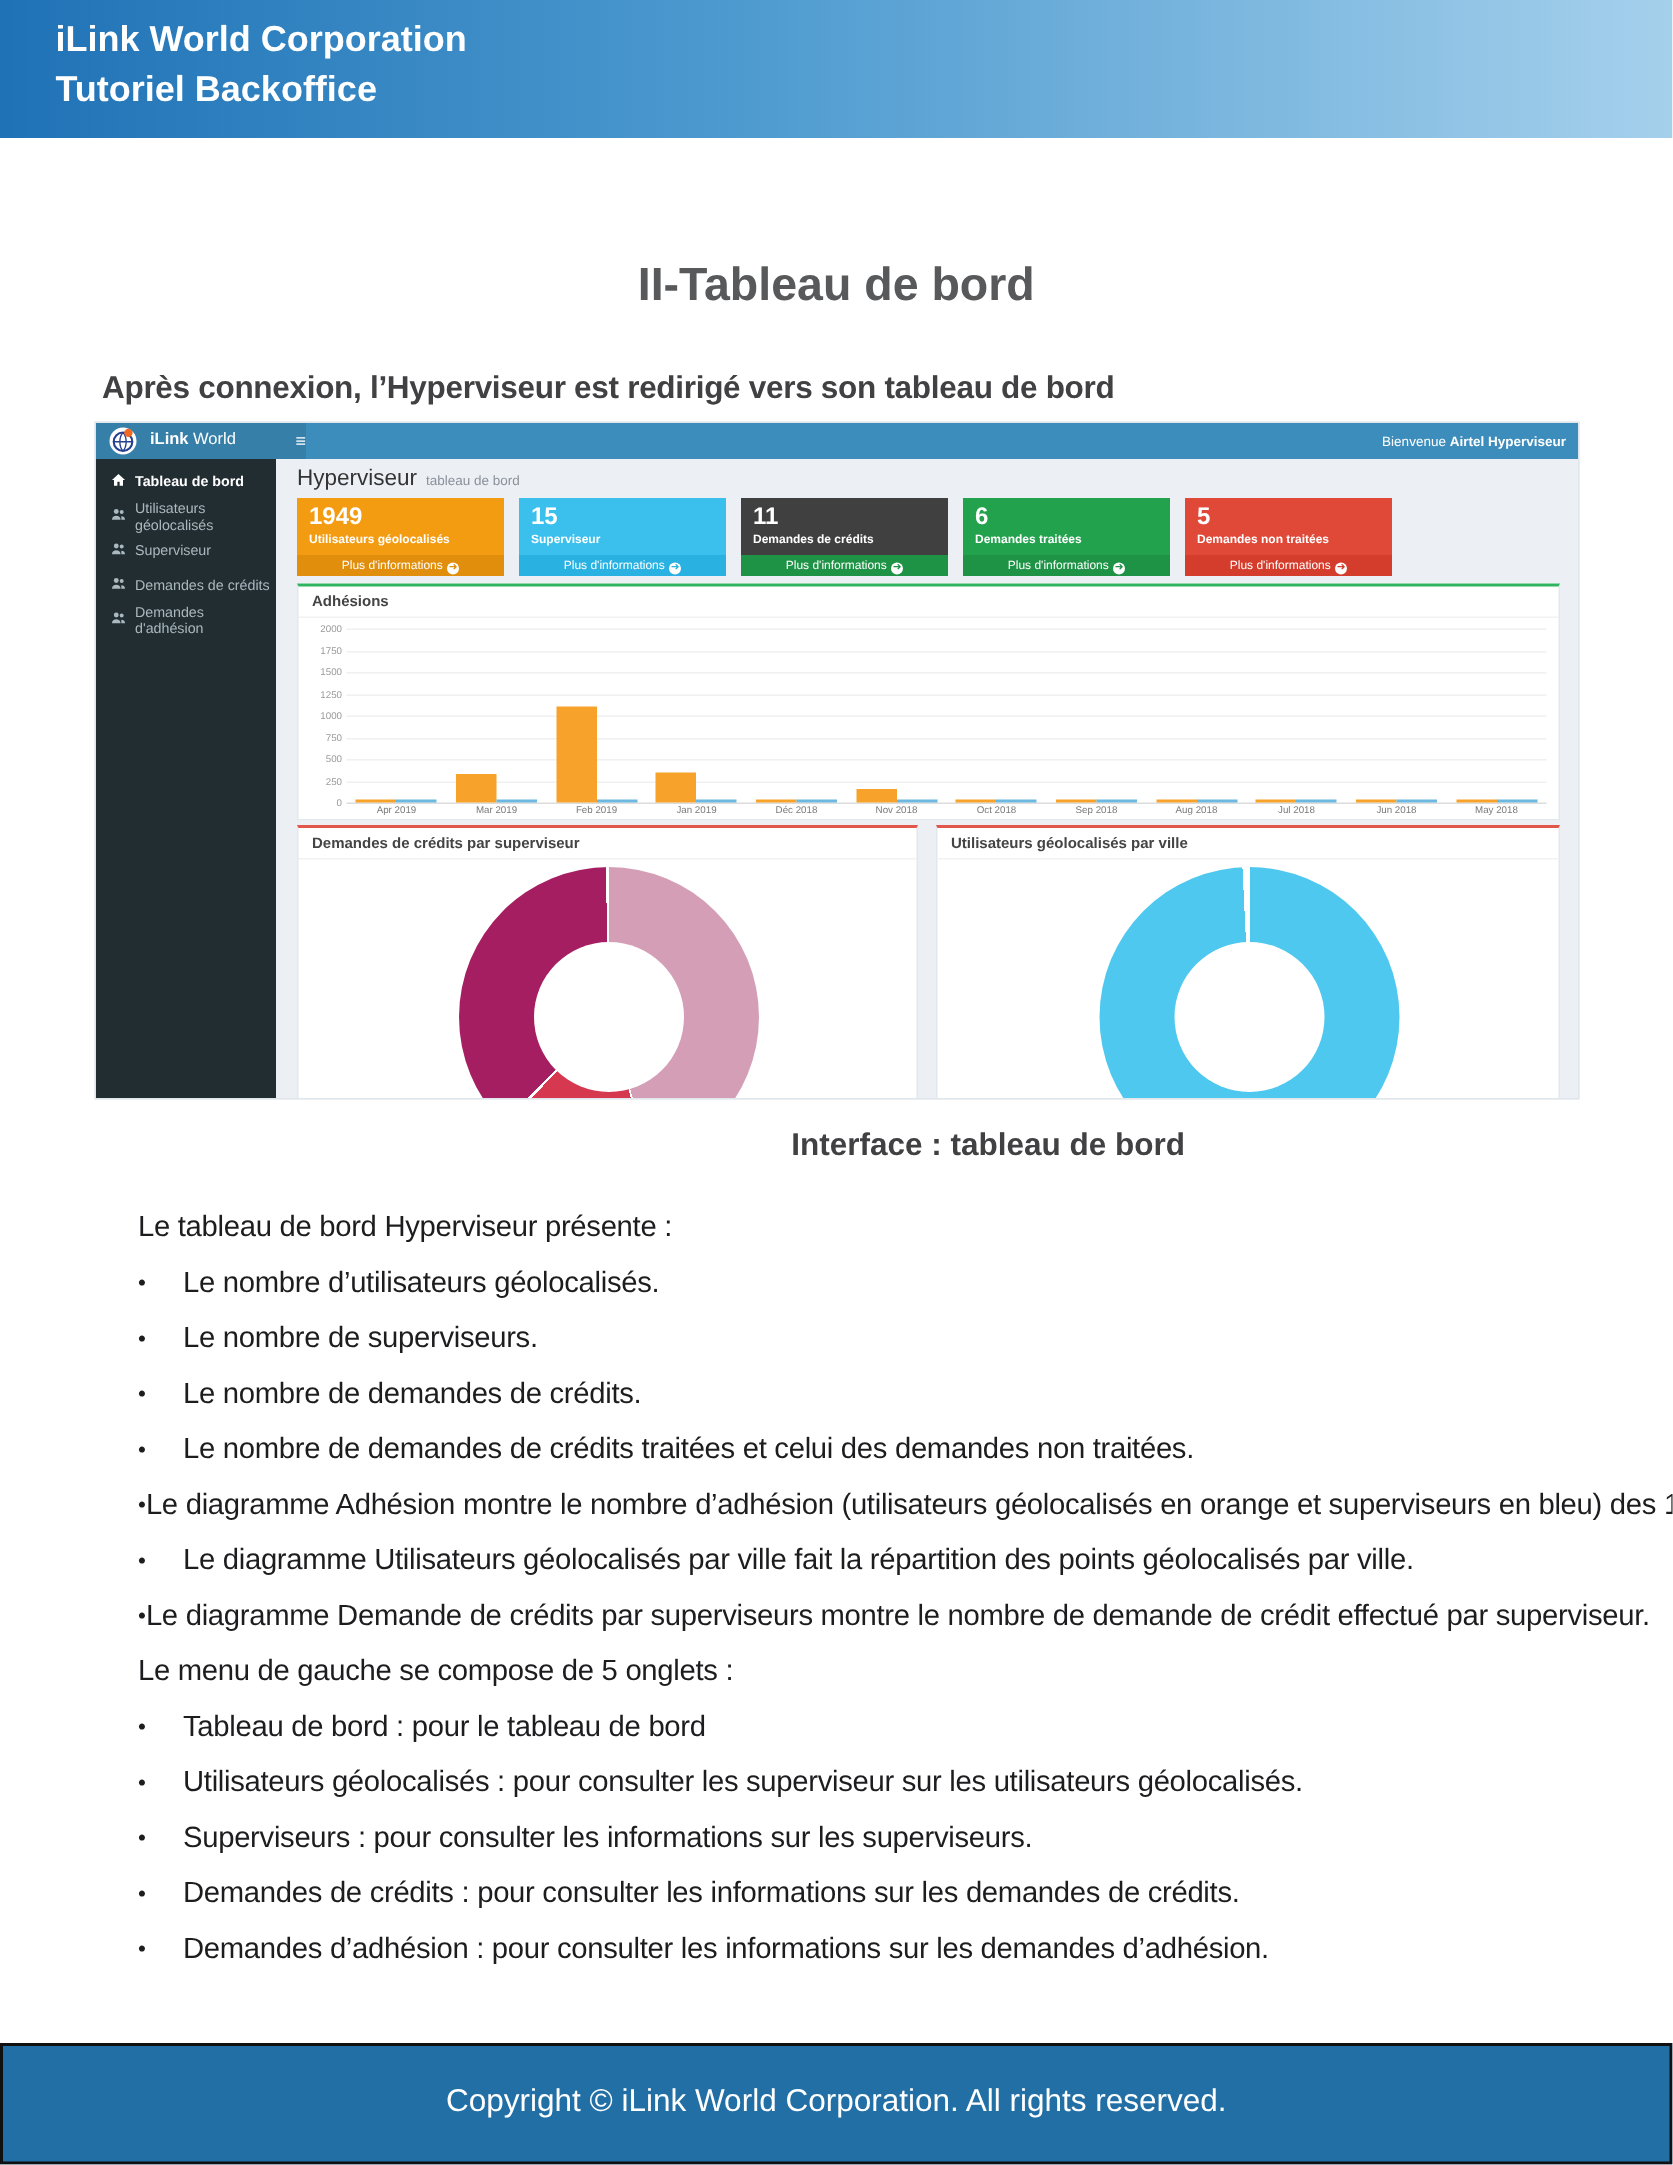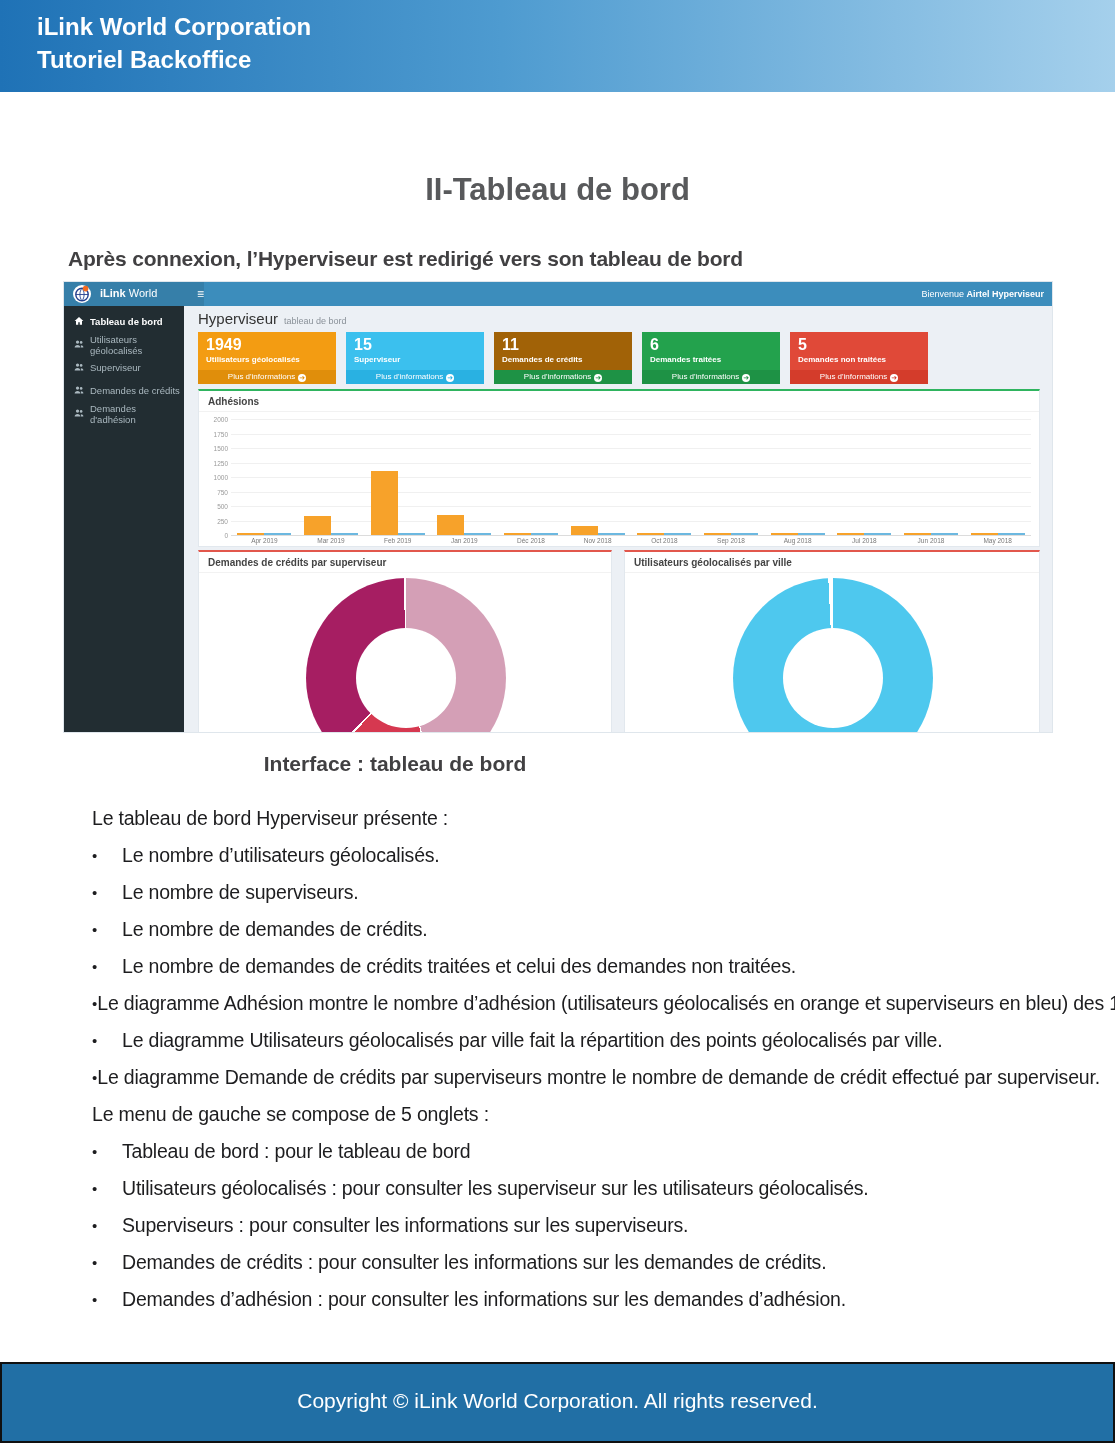--- a/index.html
+++ b/index.html
@@ -17,21 +17,21 @@
   .doc-header .l2 { position:absolute; left:37px; top:46px; font-size:24px; font-weight:600; }
   .doc-title {
     position:absolute; top:172px; left:0; width:100%; text-align:center;
     font-size:31px; font-weight:bold; color:#58595b;
   }
   .doc-subtitle {
     position:absolute; top:247px; left:68px; font-size:21px; font-weight:bold;
     color:#414042; letter-spacing:-0.2px;
   }
   .doc-caption {
-    position:absolute; top:752px; left:0; width:790px; text-align:center;
+    position:absolute; top:752px; left:0; width:790px; text-align:right;
     font-size:21px; font-weight:bold; color:#414042;
   }
   .doc-footer {
     position:absolute; left:0; top:1362px; width:1115px; height:81px;
     background:#216fa5; border:2px solid #101010; color:#fff;
     font-size:21px; text-align:center; line-height:74px;
   }
   
   .shot {
     position:absolute; left:63px; top:281px; width:990px; height:452px;
@@ -180,21 +180,21 @@
           <div class="cfooter" style="background:#e08e0b">Plus d'informations<span class="arr" style="color:#e08e0b">➜</span></div>
         </div>
         <div class="stat-card">
           <div class="cbody" style="background:#3bc0ee">
             <div class="cvalue">15</div>
             <div class="clabel">Superviseur</div>
           </div>
           <div class="cfooter" style="background:#29b1e2">Plus d'informations<span class="arr" style="color:#29b1e2">➜</span></div>
         </div>
         <div class="stat-card">
-          <div class="cbody" style="background:#a16207">
+          <div class="cbody" style="background:#404040">
             <div class="cvalue">11</div>
             <div class="clabel">Demandes de crédits</div>
           </div>
           <div class="cfooter" style="background:#1e9245">Plus d'informations<span class="arr" style="color:#1e9245">➜</span></div>
         </div>
         <div class="stat-card">
           <div class="cbody" style="background:#23a24d">
             <div class="cvalue">6</div>
             <div class="clabel">Demandes traitées</div>
           </div>

